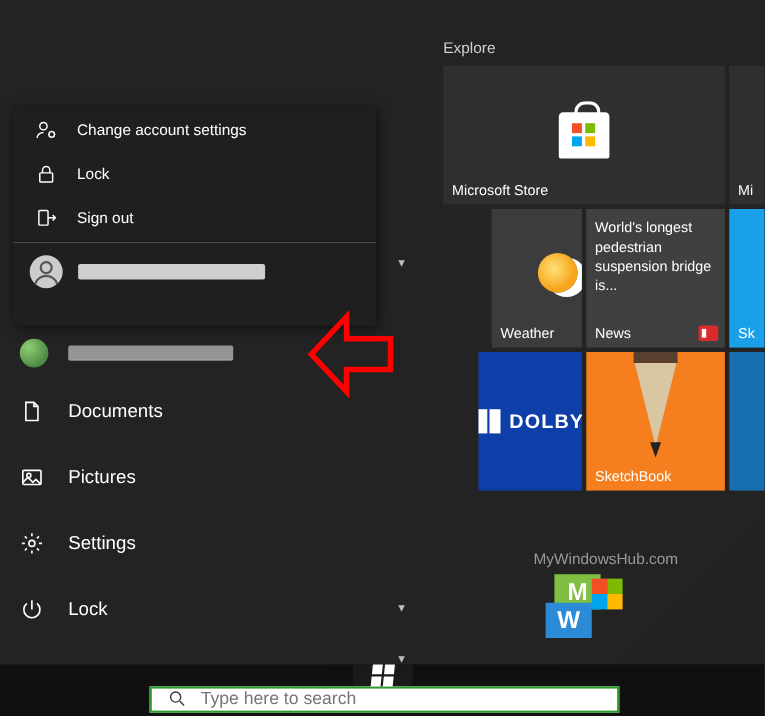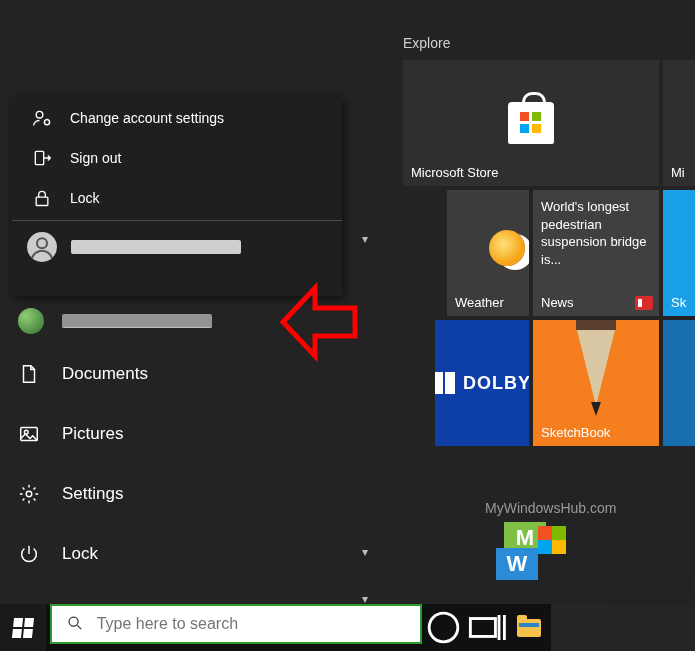--- a/index.html
+++ b/index.html
@@ -122,22 +122,22 @@
            font-weight:700; font-size:22px; text-align:center; line-height:32px; }
   .wm-w  { position:absolute; left:-8px; top:26px; width:42px; height:32px; background:#2b8bd6; color:#fff;
            font-weight:700; font-size:22px; text-align:center; line-height:32px; }
   .wm-sq { position:absolute; width:14px; height:14px; }
   
   .red-arrow {
     position:absolute; left:275px; top:280px; z-index:50; pointer-events:none;
   }
   
   .taskbar {
-    position:absolute; left:0; bottom:0; height:47px; width:551px;
-    background:#101010; display:flex; z-index:60;
+    position:absolute; left:0; bottom:0; height:47px; width:695px;
+    background:#101010; display:flex; align-items:center; z-index:60;flex-direction:column;
   }
   .start-btn {
     width:54px; height:47px; display:flex; align-items:center; justify-content:center;
     background:#1a1a1a;
   }
   .winlogo { width:20px; height:20px; display:grid; grid-template-columns:9px 9px;
              grid-template-rows:9px 9px; gap:2px; transform:skewX(-6deg);}
   .winlogo span{ background:#fff; }
   .searchbox {
     width:427px; height:40px; background:#fff; border:2px solid #2e9a2e;
@@ -176,34 +176,34 @@
             <path d="M2 21c0-4 4-6 7-6"></path>
             <circle cx="18" cy="17" r="3"></circle>
             <path d="M18 13v1M18 20v1M15 17h-1M22 17h-1M16 15l-.7-.7M20.7 19.7L20 19M20 15l.7-.7M15.3 19.7L16 19"></path>
           </svg>
       </span>
       <span>Change account settings</span>
     </div>
     <div class="account-item">
       <span class="ic">
         <svg viewBox="0 0 24 24">
+            <rect x="5" y="11" width="14" height="10" rx="1"></rect>
+            <path d="M8 11V8a4 4 0 0 1 8 0v3"></path>
+          </svg>
+      </span>
+      <span>Lock</span>
+    </div>
+    <div class="account-item">
+      <span class="ic">
+        <svg viewBox="0 0 24 24">
             <rect x="4" y="4" width="10" height="16" rx="1"></rect>
             <path d="M14 12h8M19 9l3 3-3 3"></path>
           </svg>
       </span>
       <span>Sign out</span>
-    </div>
-    <div class="account-item">
-      <span class="ic">
-        <svg viewBox="0 0 24 24">
-            <rect x="5" y="11" width="14" height="10" rx="1"></rect>
-            <path d="M8 11V8a4 4 0 0 1 8 0v3"></path>
-          </svg>
-      </span>
-      <span>Lock</span>
     </div>
     <div class="account-sep"></div>
     <div class="user-row">
       <span class="user-avatar-circle">
         <svg viewBox="0 0 24 24" style="stroke:#555">
             <circle cx="12" cy="9" r="4"></circle>
             <path d="M4 21c1-4 5-6 8-6s7 2 8 6"></path>
           </svg>
       </span>
       <span class="user-name-blur"></span>

